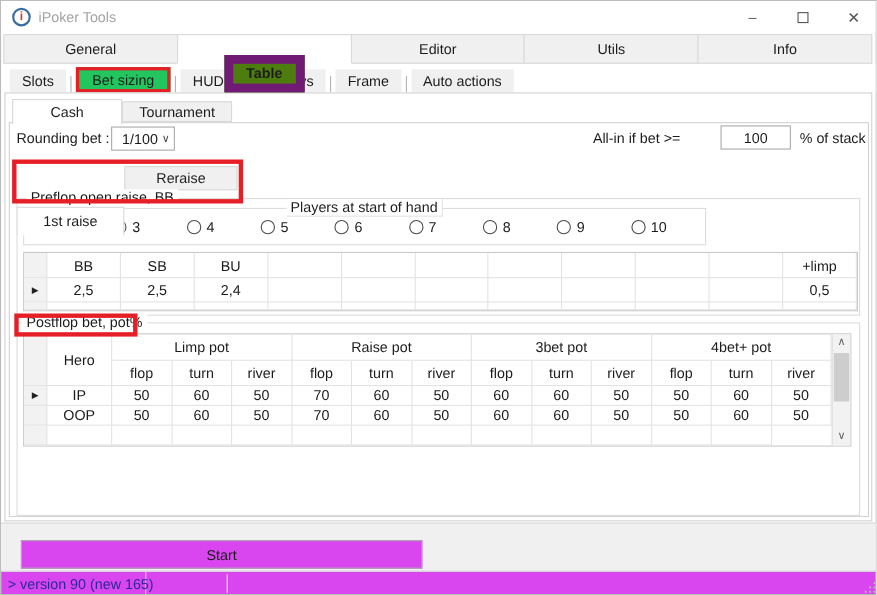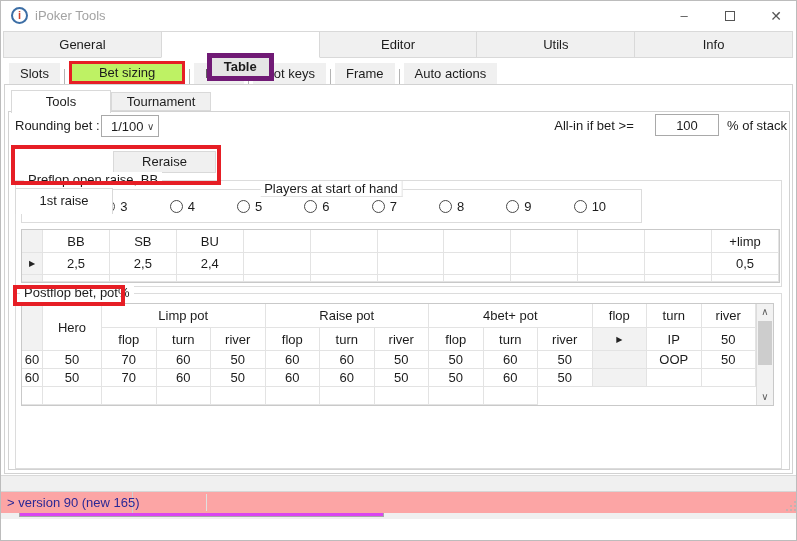--- a/index.html
+++ b/index.html
@@ -21,26 +21,26 @@
   .wbtn.min { left:668px; }
   .wbtn.max { left:714px; }
   .wbtn.cls { left:760px; font-size:14px; }
   .maxbox { display:inline-block; width:10px; height:10px; border:1px solid #555; margin-top:6px; }
   
   .maintabs { position:absolute; left:2px; top:30px; width:790px; height:27px; display:flex; }
   .mtab { flex:1; background:#f0f0f0; border:1px solid #d9d9d9; margin-left:-1px;
           display:flex; align-items:center; justify-content:center; }
   .mtab:first-child { margin-left:0; }
   .mtab.sel { background:#fff; border-bottom-color:#fff; font-weight:bold; z-index:2; }
-  .redwrap { border:5px solid #701a75; padding:0 12px; line-height:18px; background:#e5e5e5;margin-top:45px; }
+  .redwrap { border:8px solid #701a75; padding:0 12px; line-height:18px; background:#4d7c0f;margin-top:45px; }
   
   .subtabs { position:absolute; left:2px; top:58px; width:793px; height:25px;
              background:#fff; display:flex; align-items:flex-end; padding-left:6px; }
   .chip { background:#f0f0f0; padding:3px 11px; white-space:nowrap; }
-  .chip.sel { background:#bef264; border:3px solid #e61e25; padding:1px 27px; }
+  .chip.sel { background:#22c55e; border:3px solid #e61e25; padding:1px 12px; }
   .vsep { width:1px; height:15px; background:#b4b4b4; margin:0 4px; }
   
   .pageouter { position:absolute; left:3px; top:83px; width:789px; height:390px;
                border:1px solid #d2d2d2; background:#fff; }
   .cashpage { position:absolute; left:7px; top:110px; width:782px; height:359px;
               border:1px solid #d2d2d2; background:#fff; }
   
   .cashtab { position:absolute; left:10px; top:89px; width:100px; height:23px; background:#fff;
              border:1px solid #d9d9d9; border-bottom:none; z-index:3; text-align:center; line-height:21px; }
   .tourtab { position:absolute; left:110px; top:91px; width:100px; height:19px; background:#f0f0f0;
@@ -93,21 +93,21 @@
   .vsb .thumb { position:absolute; left:1px; right:1px; top:17px; height:44px; background:#cdcdcd; }
   
   .hl { position:absolute; border:4px solid #e61e25; z-index:9; pointer-events:none; }
   .hl1 { left:10px; top:144px; width:210px; height:40px; }
   .hl2 { left:12px; top:284px; width:112px; height:21px; }
   
   .bottom { position:absolute; left:0; top:474px; width:797px; height:44px; background:#f0f0f0; border-top:1px solid #d9d9d9; }
   .start { position:absolute; left:18px; top:15px; width:365px; height:26px;
            background:#d946ef; border:1px solid #a8a8a8; font:inherit; color:inherit;
            text-align:center; line-height:24px; }
-  .status { position:absolute; left:0; top:490px; width:797px; height:22px; background:#fca5a5; border-top:1px solid #d6d6d6; }
+  .status { position:absolute; left:0; top:518px; width:797px; height:22px; background:#d946ef; border-top:1px solid #d6d6d6; }
   .spanel { position:absolute; left:0; top:0; width:132px; height:100%;
             border-right:1px solid #cdcdcd; padding:3px 0 0 6px; color:#2b2996; white-space:nowrap; }
   .sdiv2 { position:absolute; left:205px; top:2px; bottom:2px; width:1px; background:#e0e0e0; }
   .grip { position:absolute; right:1px; bottom:1px; }
 </style>
 </head>
 <body>
 
 <div class="window">
 
@@ -147,30 +147,30 @@
     <div class="chip">Hot keys</div>
     <div class="vsep"></div>
     <div class="chip">Frame</div>
     <div class="vsep"></div>
     <div class="chip">Auto actions</div>
   </div>
 
   <div class="pageouter"></div>
   <div class="cashpage"></div>
 
-  <div class="cashtab">Tools</div>
+  <div class="cashtab">Cash</div>
   <div class="tourtab">Tournament</div>
 
   <div class="lbl" style="left:14px; top:117px;">Rounding bet :</div>
   <div class="combo">
     <span class="val">1/100</span>
     <span class="chev">∨</span>
   </div>
 
-  <div class="lbl" style="left:538px; top:117px; width:110px; text-align:center;">All-in if bet &gt;=</div>
+  <div class="lbl" style="left:538px; top:117px; width:110px; text-align:left;">All-in if bet &gt;=</div>
   <input class="allin-input" value="100" style="">
   <div class="lbl" style="left:726px; top:117px;">% of stack</div>
 
   <div class="rtab1">1st raise</div>
   <div class="rtab2">Reraise</div>
 
   <div class="group gpre">
     <span class="glabel l">Preflop open raise, BB</span>
   </div>
 
@@ -260,20 +260,21 @@
   <div class="group gpost">
     <span class="glabel" style="left:4px;">Postflop bet, pot%</span>
   </div>
 
   <div class="g2wrap">
     <div class="grid2">
       <div class="c cs rowspan2"></div>
       <div class="c pot">Limp pot</div>
       <div class="c rowspan2">Hero</div>
       <div class="c pot">Raise pot</div>
+      <div class="c pot">3bet pot</div>
       <div class="c pot">4bet+ pot</div>
       <div class="c">flop</div>
       <div class="c">turn</div>
       <div class="c">river</div>
       <div class="c">flop</div>
       <div class="c">turn</div>
       <div class="c">river</div>
       <div class="c">flop</div>
       <div class="c">turn</div>
       <div class="c">river</div>

